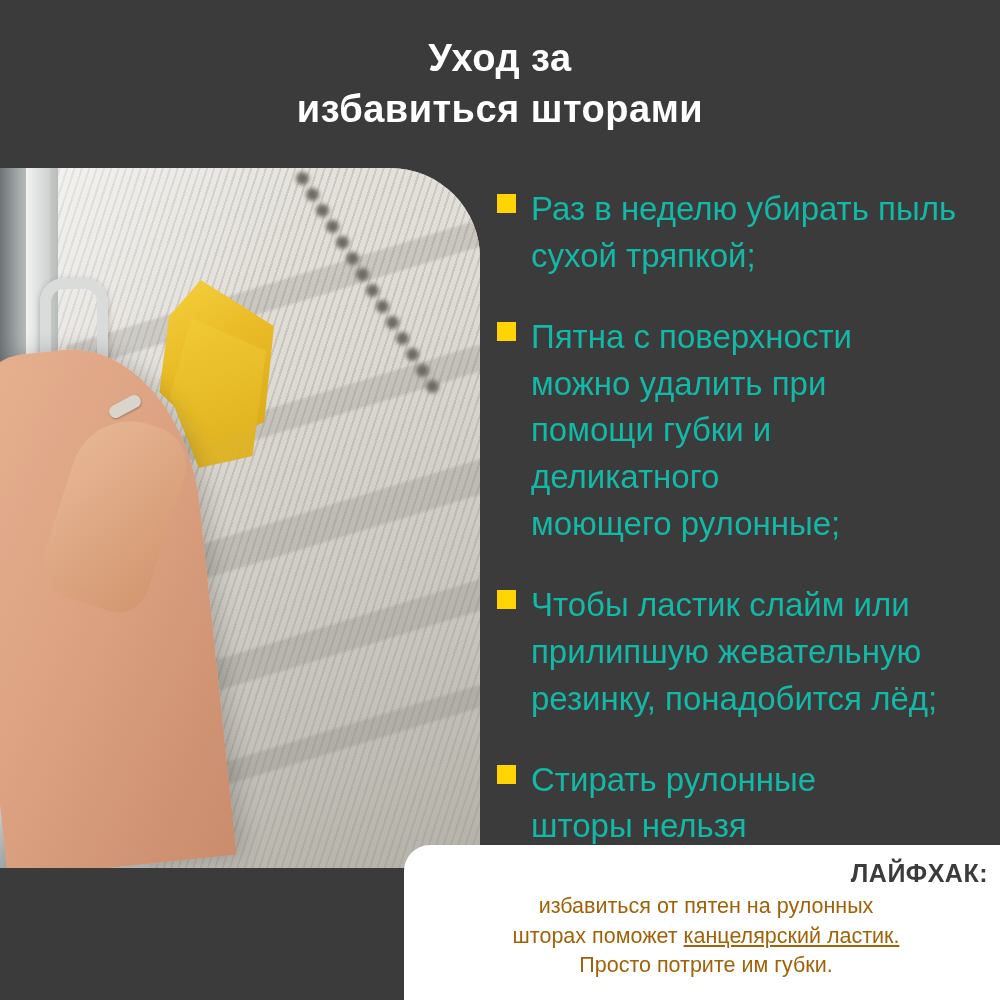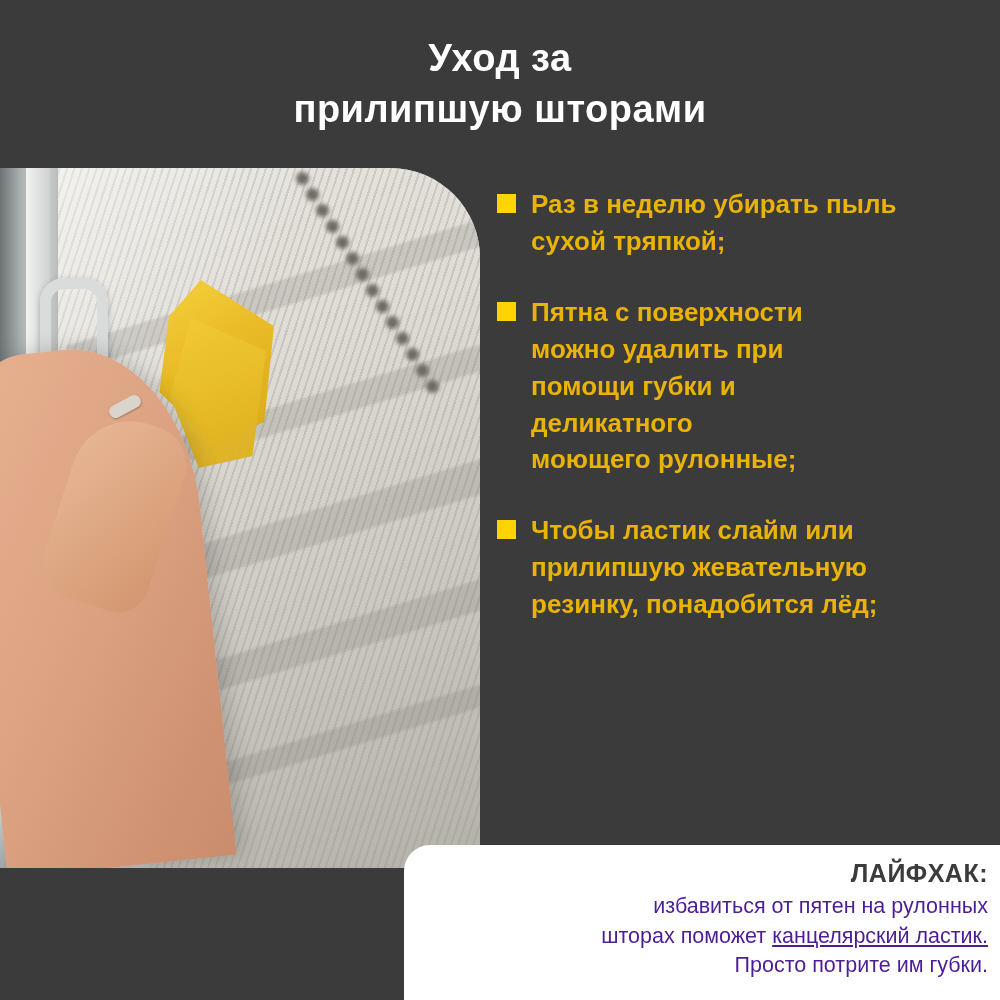--- a/index.html
+++ b/index.html
@@ -222,23 +222,23 @@
   }
   .marker {
     flex: 0 0 auto;
     width: 19px;
     height: 19px;
     background: #ffd400;
     margin-top: 8px;
     margin-right: 15px;
   }
   .bullet-text {
-    color: #eab308;
-    font-size: 26px;
-    font-weight: bold;
+    color: #14b8a6;
+    font-size: 33px;
+    font-weight: normal;
     line-height: 1.42;
     white-space: pre-line;
   }
 
   
   .lifehack {
     position: absolute;
     left: 404px;
     top: 845px;
     width: 596px;
@@ -250,37 +250,38 @@
     text-align: right;
   }
   .lh-title {
     color: #3b3b3b;
     font-weight: bold;
     font-size: 25px;
     letter-spacing: 0.5px;
     margin: 0 0 4px 0;
   }
   .lh-body {
-    color: #4c1d95;
+    color: #a16207;
     font-size: 21.5px;
     line-height: 1.38;
     margin: 0;
+    text-align: center;
   }
   .lh-underline {
     text-decoration: underline;
   }
 </style>
 </head>
 <body>
 
 <div class="poster">
 
   <div class="header">
     <div class="title-line">Уход за</div>
-    <div class="title-line">прилипшую шторами</div>
+    <div class="title-line">избавиться шторами</div>
   </div>
 
   <div class="photo">
     <div class="photo-inner"></div>
     <div class="band b1"></div>
     <div class="band b2"></div>
     <div class="band b3"></div>
     <div class="band b4"></div>
     <div class="band b5"></div>
 
@@ -332,20 +333,25 @@
 моющего рулонные;</div>
     </div>
 
     <div class="bullet-row">
       <div class="marker"></div>
       <div class="bullet-text">Чтобы ластик слайм или
 прилипшую жевательную
 резинку, понадобится лёд;</div>
     </div>
 
+    <div class="bullet-row">
+      <div class="marker"></div>
+      <div class="bullet-text">Стирать рулонные
+шторы нельзя</div>
+    </div>
 
   </div>
 
   <div class="lifehack">
     <div class="lh-title">ЛАЙФХАК:</div>
     <div class="lh-body">
       <span>избавиться от пятен на рулонных</span><br>
       <span>шторах поможет </span><span class="lh-underline">канцелярский ластик.</span><br>
       <span>Просто потрите им губки.</span>
     </div>

